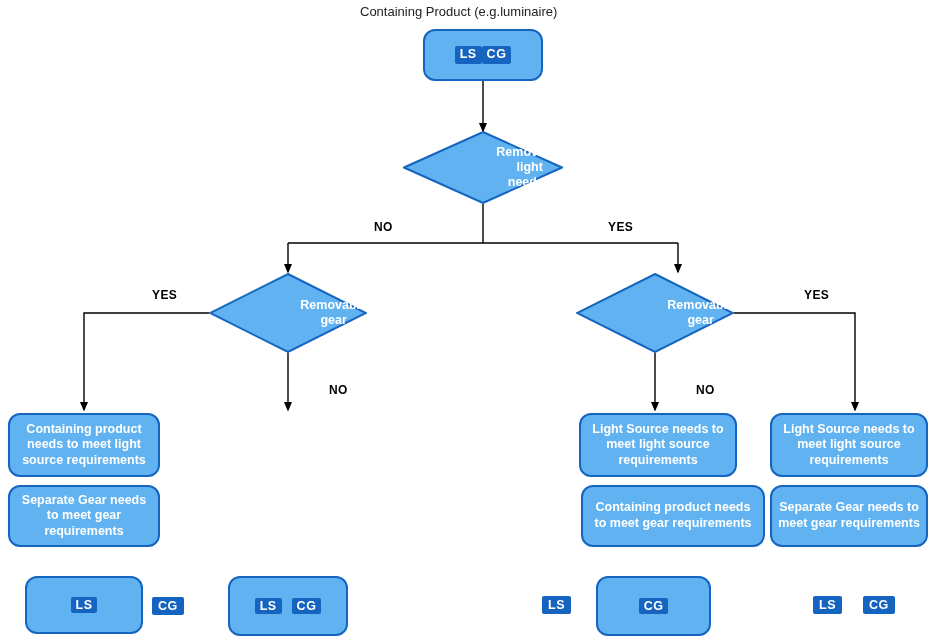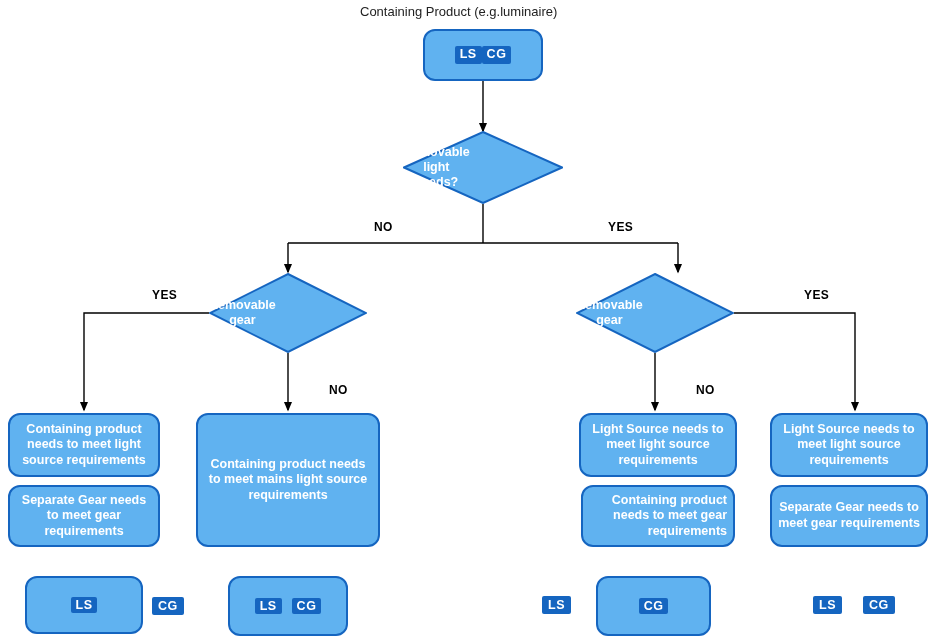--- a/index.html
+++ b/index.html
@@ -44,21 +44,21 @@
     display: flex;
     align-items: center;
     justify-content: center;
     text-align: center;
     padding: 4px 6px;
   }
   .diamond-wrap {
     position: absolute;
     display: flex;
     align-items: center;
-    justify-content: flex-start;
+    justify-content: flex-end;
   }
   .diamond-shape {
     position: absolute;
     left: 0; top: 0;
     width: 100%;
     height: 100%;
   }
   .diamond-label {
     position: relative;
     z-index: 2;
@@ -181,24 +181,23 @@
     </div>
   </div>
 
   <div class="edge-label" style="left:128px; top:288px;">YES</div>
   <div class="edge-label" style="left:305px; top:383px;">NO</div>
   <div class="edge-label" style="left:672px; top:383px;">NO</div>
   <div class="edge-label" style="left:780px; top:288px;">YES</div>
 
   <div class="node rounded-box" style="left:8px; top:413px; width:152px; height:64px;">Containing product needs to meet light source requirements</div>
   <div class="node rounded-box" style="left:8px; top:485px; width:152px; height:62px;">Separate Gear needs to meet gear requirements</div>
-  <div class="node rounded-box" style="left:196px; top:413px; width:184px; height:134px;">Containing product needs to meet mains light source requirements</div>
 
   <div class="node rounded-box" style="left:579px; top:413px; width:158px; height:64px;">Light Source needs to meet light source requirements</div>
-  <div class="node rounded-box" style="left:581px; top:485px; width:154px; height:62px;text-align:right;">Containing product needs to meet gear requirements</div>
+  <div class="node rounded-box" style="left:581px; top:485px; width:184px; height:62px;">Containing product needs to meet gear requirements</div>
   <div class="node rounded-box" style="left:770px; top:413px; width:158px; height:64px;">Light Source needs to meet light source requirements</div>
   <div class="node rounded-box" style="left:770px; top:485px; width:158px; height:62px;">Separate Gear needs to meet gear requirements</div>
 
   <div class="node legend-box" style="left:25px; top:576px; width:118px; height:58px;">
     <span class="chip">LS</span>
   </div>
   <div class="chip-standalone" style="left:152px; top:597px;">CG</div>
 
   <div class="node legend-box" style="left:228px; top:576px; width:120px; height:60px;">
     <span class="chip">LS</span>

